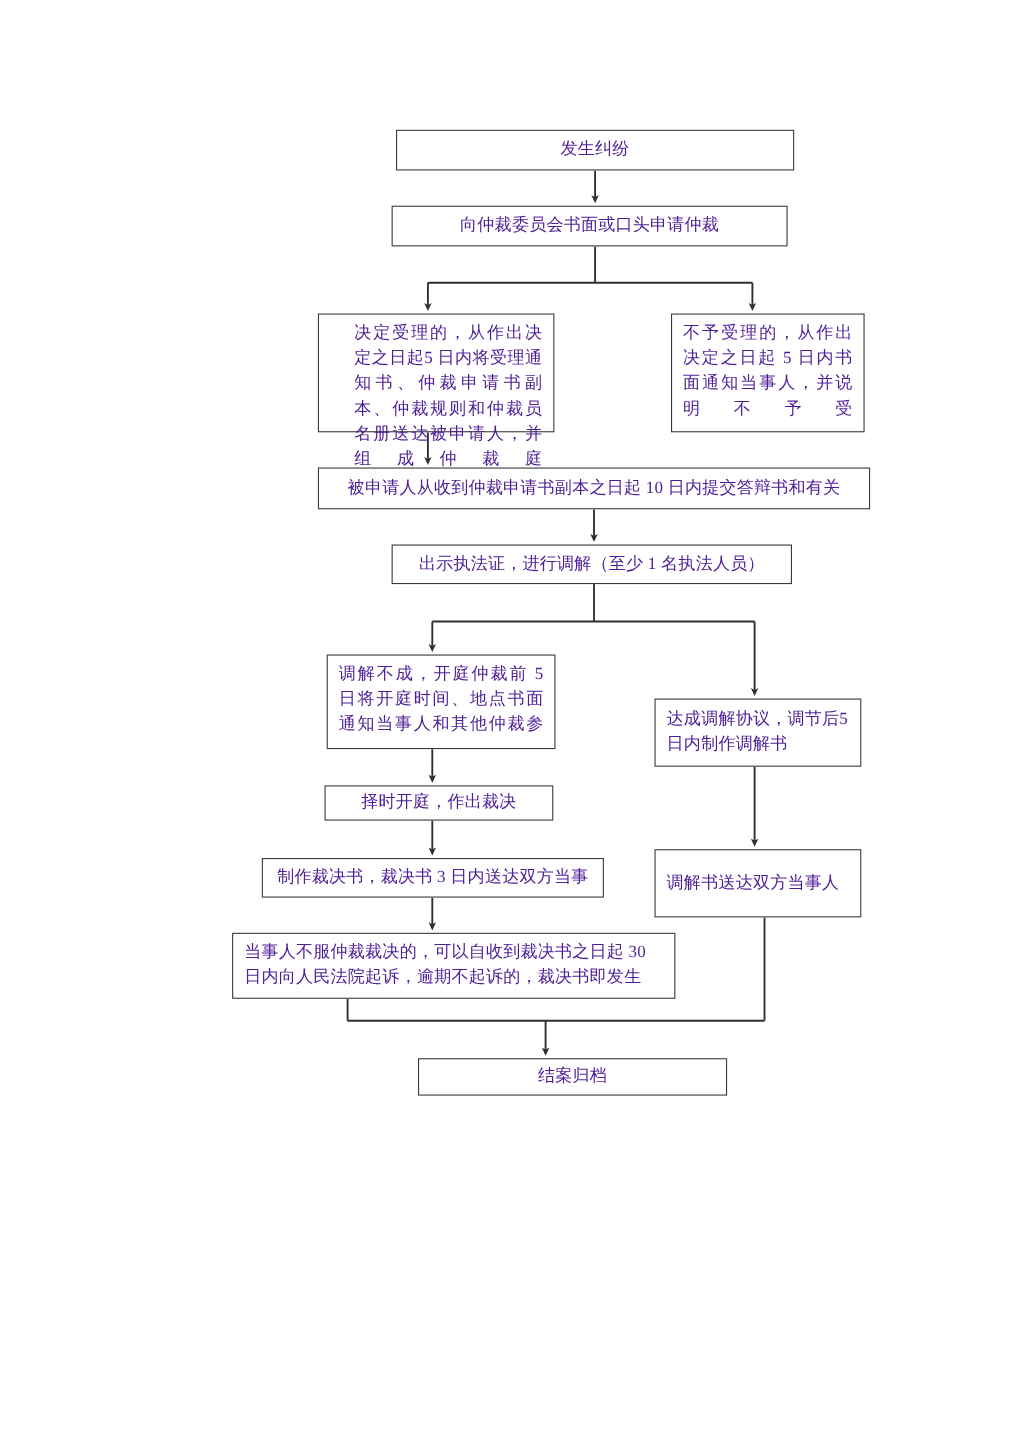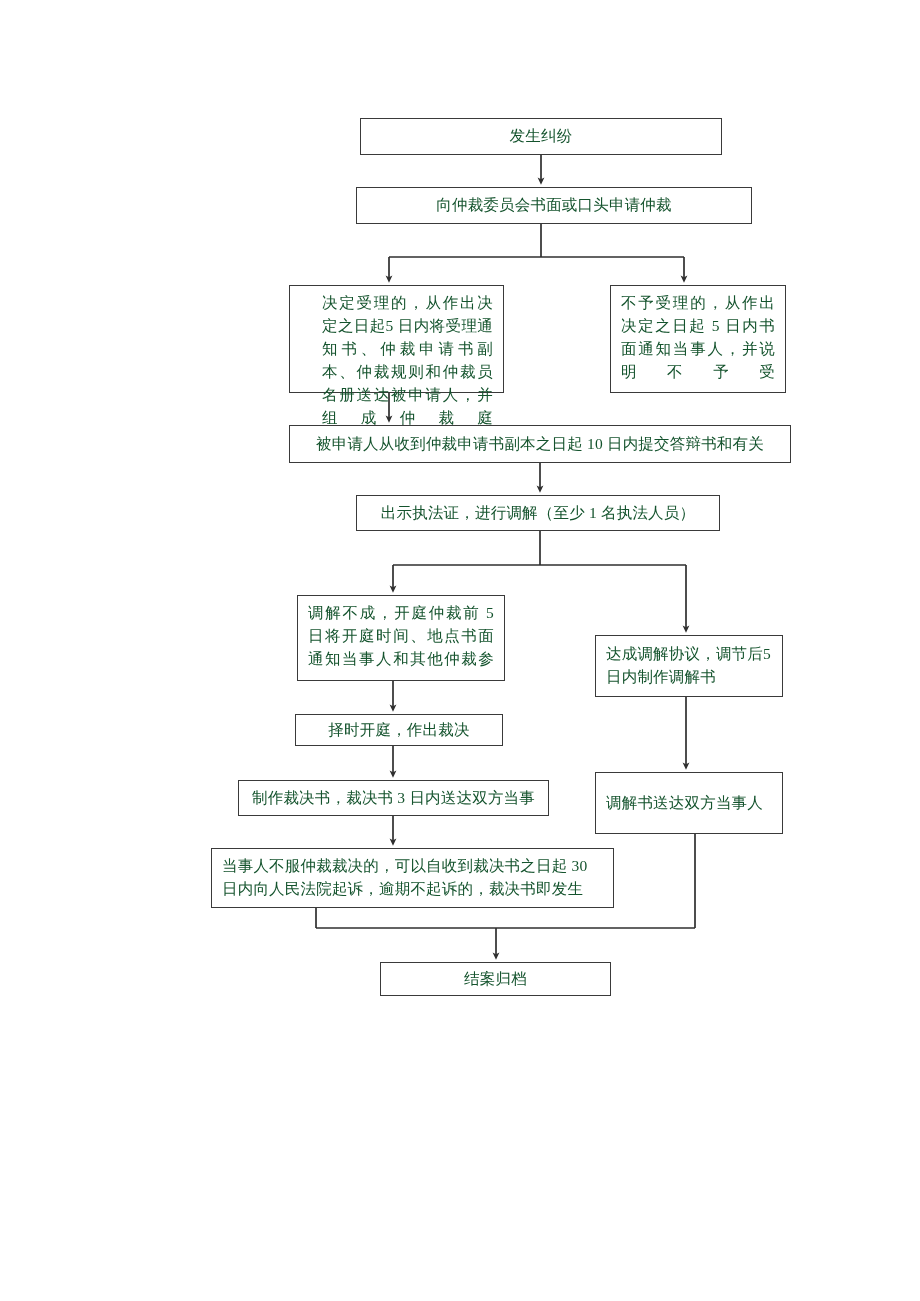--- a/index.html
+++ b/index.html
@@ -25,21 +25,21 @@
     height: 1301px;
   }
   .node {
     position: absolute;
     box-sizing: border-box;
     border: 1.4px solid #3a3a3a;
     background: #ffffff;
     display: flex;
     align-items: center;
     justify-content: center;
-    color: #14532d;
+    color: #4c1d95;
     font-size: 15.5px;
     line-height: 1.48;
     letter-spacing: 0.2px;
     text-align: center;
     padding: 2px 6px;
     z-index: 2;
   }
   .node.multiline {
     text-align: center;
   }
@@ -101,21 +101,21 @@
       <line x1="695" y1="834" x2="695" y2="928"></line>
       <line x1="316" y1="928" x2="695" y2="928"></line>
       <line x1="496" y1="928" x2="496" y2="956" marker-end="url(#arrowhead)"></line>
     </g>
   </svg>
 
   <div class="node" style="left:360px; top:118px; width:362px; height:37px;">
     <span class="node-text">发生纠纷</span>
   </div>
 
-  <div class="node" style="left:356px; top:187px; width:396px; height:37px;">
+  <div class="node" style="left:356px; top:187px; width:360px; height:37px;">
     <span class="node-text">向仲裁委员会书面或口头申请仲裁</span>
   </div>
 
   <div class="node justify" style="left:289px; top:285px; width:215px; height:108px;padding-left:32px;">
     <span class="node-text">决定受理的，从作出决定之日起5 日内将受理通知书、仲裁申请书副本、仲裁规则和仲裁员名册送达被申请人，并组成仲裁庭</span>
   </div>
 
   <div class="node justify" style="left:610px; top:285px; width:176px; height:108px;">
     <span class="node-text">不予受理的，从作出决定之日起 5 日内书面通知当事人，并说明不予受</span>
   </div>
@@ -145,17 +145,17 @@
   </div>
 
   <div class="node align-left multiline" style="left:595px; top:772px; width:188px; height:62px;justify-content:center;">
     <span class="node-text">调解书送达双方当事人</span>
   </div>
 
   <div class="node align-left multiline" style="left:211px; top:848px; width:403px; height:60px;">
     <span class="node-text">当事人不服仲裁裁决的，可以自收到裁决书之日起 30 日内向人民法院起诉，逾期不起诉的，裁决书即发生</span>
   </div>
 
-  <div class="node" style="left:380px; top:962px; width:231px; height:34px;">
+  <div class="node" style="left:380px; top:962px; width:281px; height:34px;">
     <span class="node-text">结案归档</span>
   </div>
 
 </div>
 
 </body></html>

